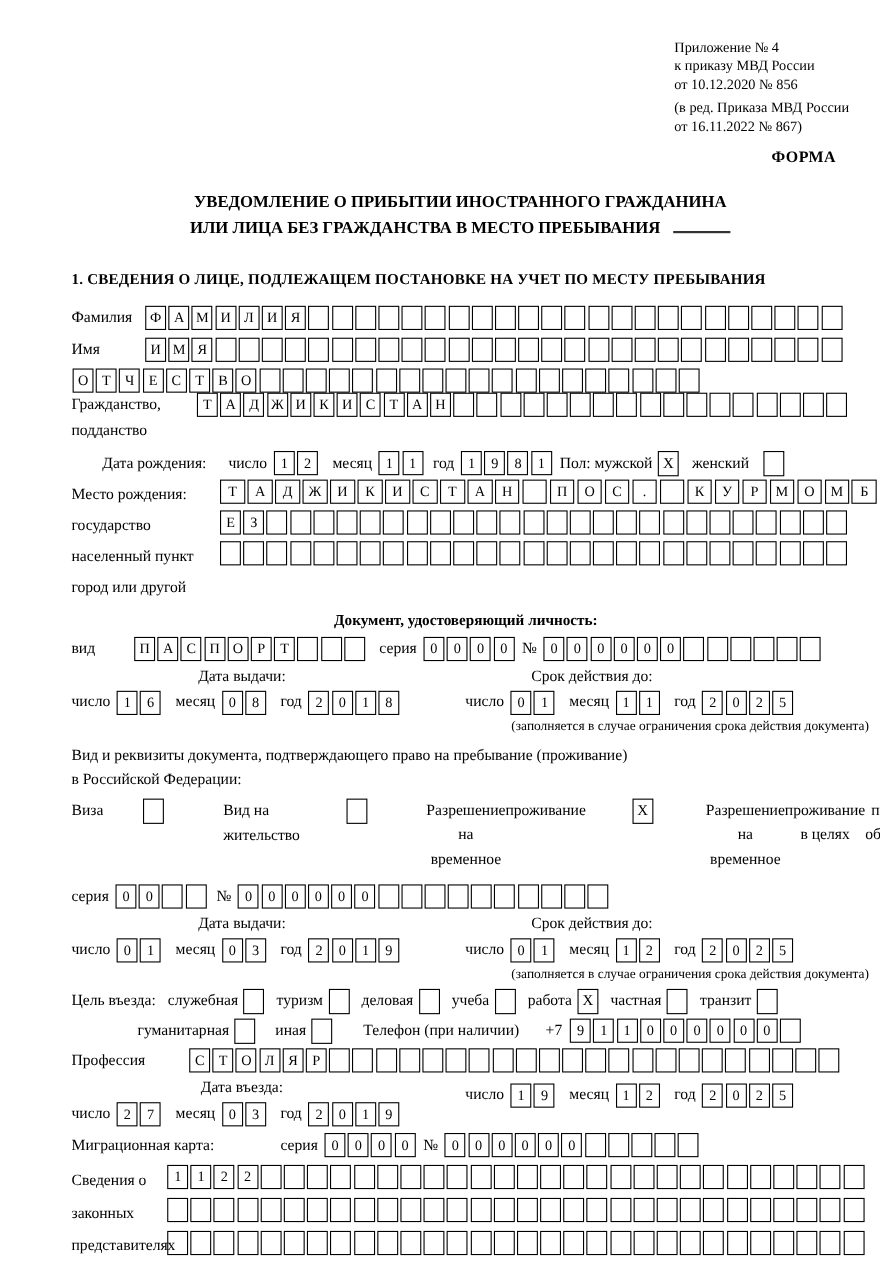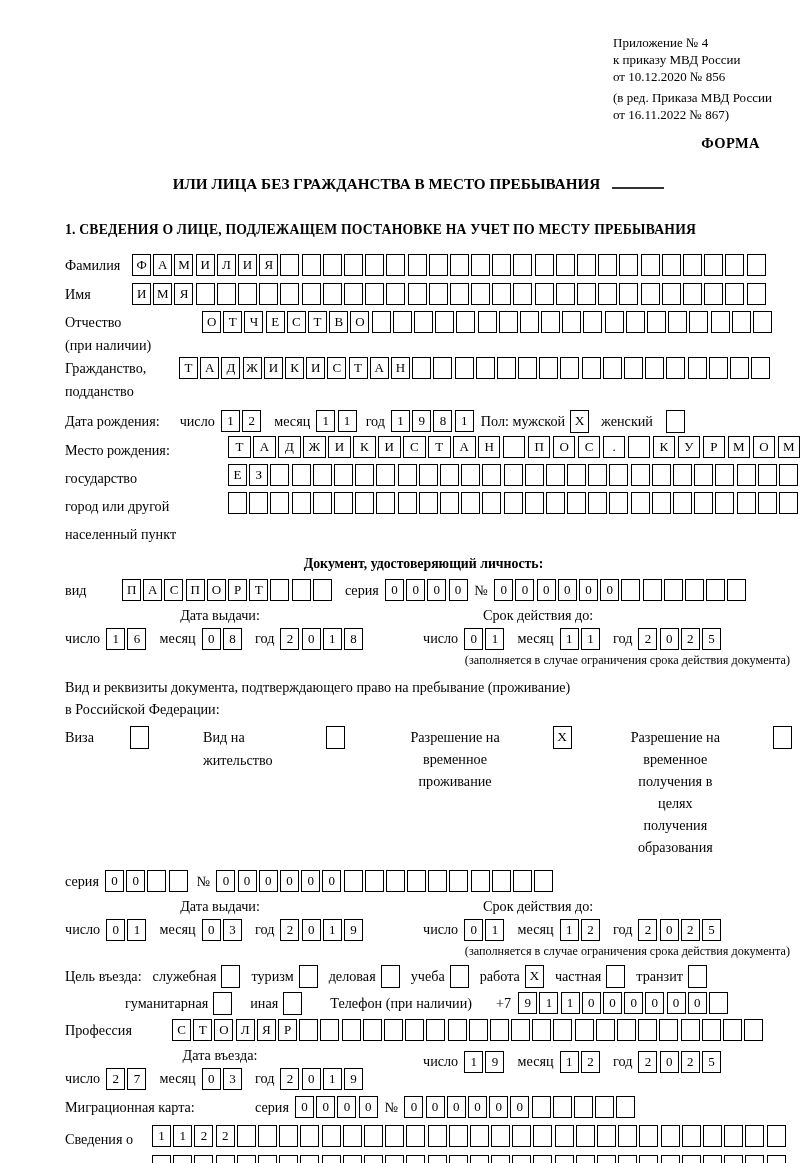--- a/index.html
+++ b/index.html
@@ -21,21 +21,21 @@
   .frow{display:flex;align-items:flex-start;}
   .flabel{font-size:14.2px;line-height:23px;flex:none;}
   .lbl2{font-size:14.2px;line-height:23px;}
   .boxes{display:flex;flex-wrap:nowrap;align-items:center;}
   .box{display:inline-block;box-sizing:border-box;width:19px;height:22px;border:1.7px solid #000;margin:0 1.1px;text-align:center;line-height:19px;font-size:13px;flex:none;}
   .wide .box{width:22.6px;margin:0 1.2px;}
   .cbox{display:inline-block;box-sizing:border-box;width:19px;height:23px;border:1.7px solid #000;text-align:center;line-height:20px;font-size:13.5px;flex:none;}
 
   .w66{width:66px;} .w136{width:136px;} .w113{width:113px;} .w56{width:56px;} .w106{width:106px;}
   .mt16{margin-top:16px;} .mt6{margin-top:6px;} .mt5{margin-top:5px;} .mt4{margin-top:4px;}
-  .mt7{margin-top:7px;} .mt3{margin-top:3px;gap:28px;} .mt12{margin-top:12px;}
+  .mt7{margin-top:7px;margin-left:28px;} .mt3{margin-top:3px;} .mt12{margin-top:12px;}
 
   .dlabel{font-size:14.2px;line-height:23px;flex:none;}
   .ml20{margin-left:20px;} .ml12{margin-left:12px;} .ml8{margin-left:8px;} .ml6{margin-left:6px;}
   .mr5{margin-right:5px;}
 
   
   .multi-labels{flex:none;font-size:14.2px;line-height:28px;}
   .multi-labels.tight{line-height:29.5px;}
   .bp-rows .boxes{margin-bottom:6px;}
   .rep-rows .boxes{margin-bottom:8px;}
@@ -51,21 +51,21 @@
   .dc2 .dhead{margin-left:60px;}
   .dline{display:flex;align-items:center;margin-top:3px;}
   .dline .dlabel{margin-right:5px;}
   .dline .boxes{margin-right:12px;}
   .note{font-size:12.2px;text-align:right;margin-top:3px;padding-right:2px;}
 
   
   .res-h{font-size:14.2px;line-height:22px;margin-top:8px;}
   .opts{display:flex;align-items:flex-start;margin-top:6px;gap:34px;}
   .optlabel{font-size:14.2px;line-height:23px;}
-  .optcol{display:inline-flex;flex-direction:column;text-align:center;font-size:14.2px;line-height:22px;}
+  .optcol{display:inline-flex;flex-direction:row;text-align:center;font-size:14.2px;line-height:22px;}
   .opts .cbox{margin-left:8px;}
   .gap20{margin-left:20px;} .gap16{margin-left:16px;} .gap14{margin-left:14px;}
 
   
   .purpose .plabel{font-size:14.2px;line-height:23px;margin-left:11px;margin-right:5px;}
   .purpose .flabel{margin-right:0;}
   .purpose2{padding-left:60px;}
   .phone-label{font-size:14.2px;line-height:23px;margin-left:28px;}
   .phone-prefix{font-size:14.2px;line-height:23px;margin-left:24px;margin-right:6px;}
 </style>
@@ -77,20 +77,21 @@
   <div class="hdr">
     <div>Приложение № 4</div>
     <div>к приказу МВД России</div>
     <div>от 10.12.2020 № 856</div>
     <div class="amend">(в ред. Приказа МВД России</div>
     <div>от 16.11.2022 № 867)</div>
     <div class="forma">ФОРМА</div>
   </div>
 
   <div class="title">
+    <div>УВЕДОМЛЕНИЕ О ПРИБЫТИИ ИНОСТРАННОГО ГРАЖДАНИНА</div>
     <div><span>ИЛИ ЛИЦА БЕЗ ГРАЖДАНСТВА В МЕСТО ПРЕБЫВАНИЯ</span><span class="uline"></span></div>
   </div>
 
   <div class="sec1">1. СВЕДЕНИЯ О ЛИЦЕ, ПОДЛЕЖАЩЕМ ПОСТАНОВКЕ НА УЧЕТ ПО МЕСТУ ПРЕБЫВАНИЯ</div>
 
   <div class="frow mt16">
     <div class="flabel w66">Фамилия</div>
     <div class="boxes">
         <span class="box">Ф</span>
         <span class="box">А</span>
@@ -155,24 +156,20 @@
         <span class="box"></span>
         <span class="box"></span>
         <span class="box"></span>
         <span class="box"></span>
         <span class="box"></span>
         <span class="box"></span>
       </div>
   </div>
 
   <div class="frow mt5">
-    <div class="w136">
-      <div class="lbl2">Отчество</div>
-      <div class="lbl2">(при наличии)</div>
-    </div>
     <div class="boxes">
         <span class="box">О</span>
         <span class="box">Т</span>
         <span class="box">Ч</span>
         <span class="box">Е</span>
         <span class="box">С</span>
         <span class="box">Т</span>
         <span class="box">В</span>
         <span class="box">О</span>
         <span class="box"></span>
@@ -256,22 +253,22 @@
     <span class="dlabel ml6 mr5">Пол: мужской</span>
     <span class="cbox">X</span>
     <span class="dlabel ml12 mr5">женский</span>
     <span class="cbox ml8"></span>
   </div>
 
   <div class="frow mt3">
     <div class="multi-labels" style="width:134px;">
       <div>Место рождения:</div>
       <div>государство</div>
+      <div>населенный пункт</div>
       <div>город или другой</div>
-      <div>населенный пункт</div>
     </div>
     <div class="bp-rows">
       <div class="boxes wide">
           <span class="box">Т</span>
           <span class="box">А</span>
           <span class="box">Д</span>
           <span class="box">Ж</span>
           <span class="box">И</span>
           <span class="box">К</span>
           <span class="box">И</span>
@@ -450,21 +447,21 @@
     <span class="cbox" style="margin-left:2px;"></span>
     <span class="optlabel gap20">Вид на жительство</span>
     <span class="cbox gap16"></span>
     <span class="optcol gap20">
       <span>Разрешение на временное</span>
       <span>проживание</span>
     </span>
     <span class="cbox">X</span>
     <span class="optcol gap14">
       <span>Разрешение на временное</span>
-      <span>получения в целях</span>
+      <span>проживание в целях</span>
       <span>получения образования</span>
     </span>
     <span class="cbox"></span>
   </div>
 
   <div class="frow mt12">
     <span class="dlabel mr5">серия</span>
     <span class="boxes">
         <span class="box">0</span>
         <span class="box">0</span>

